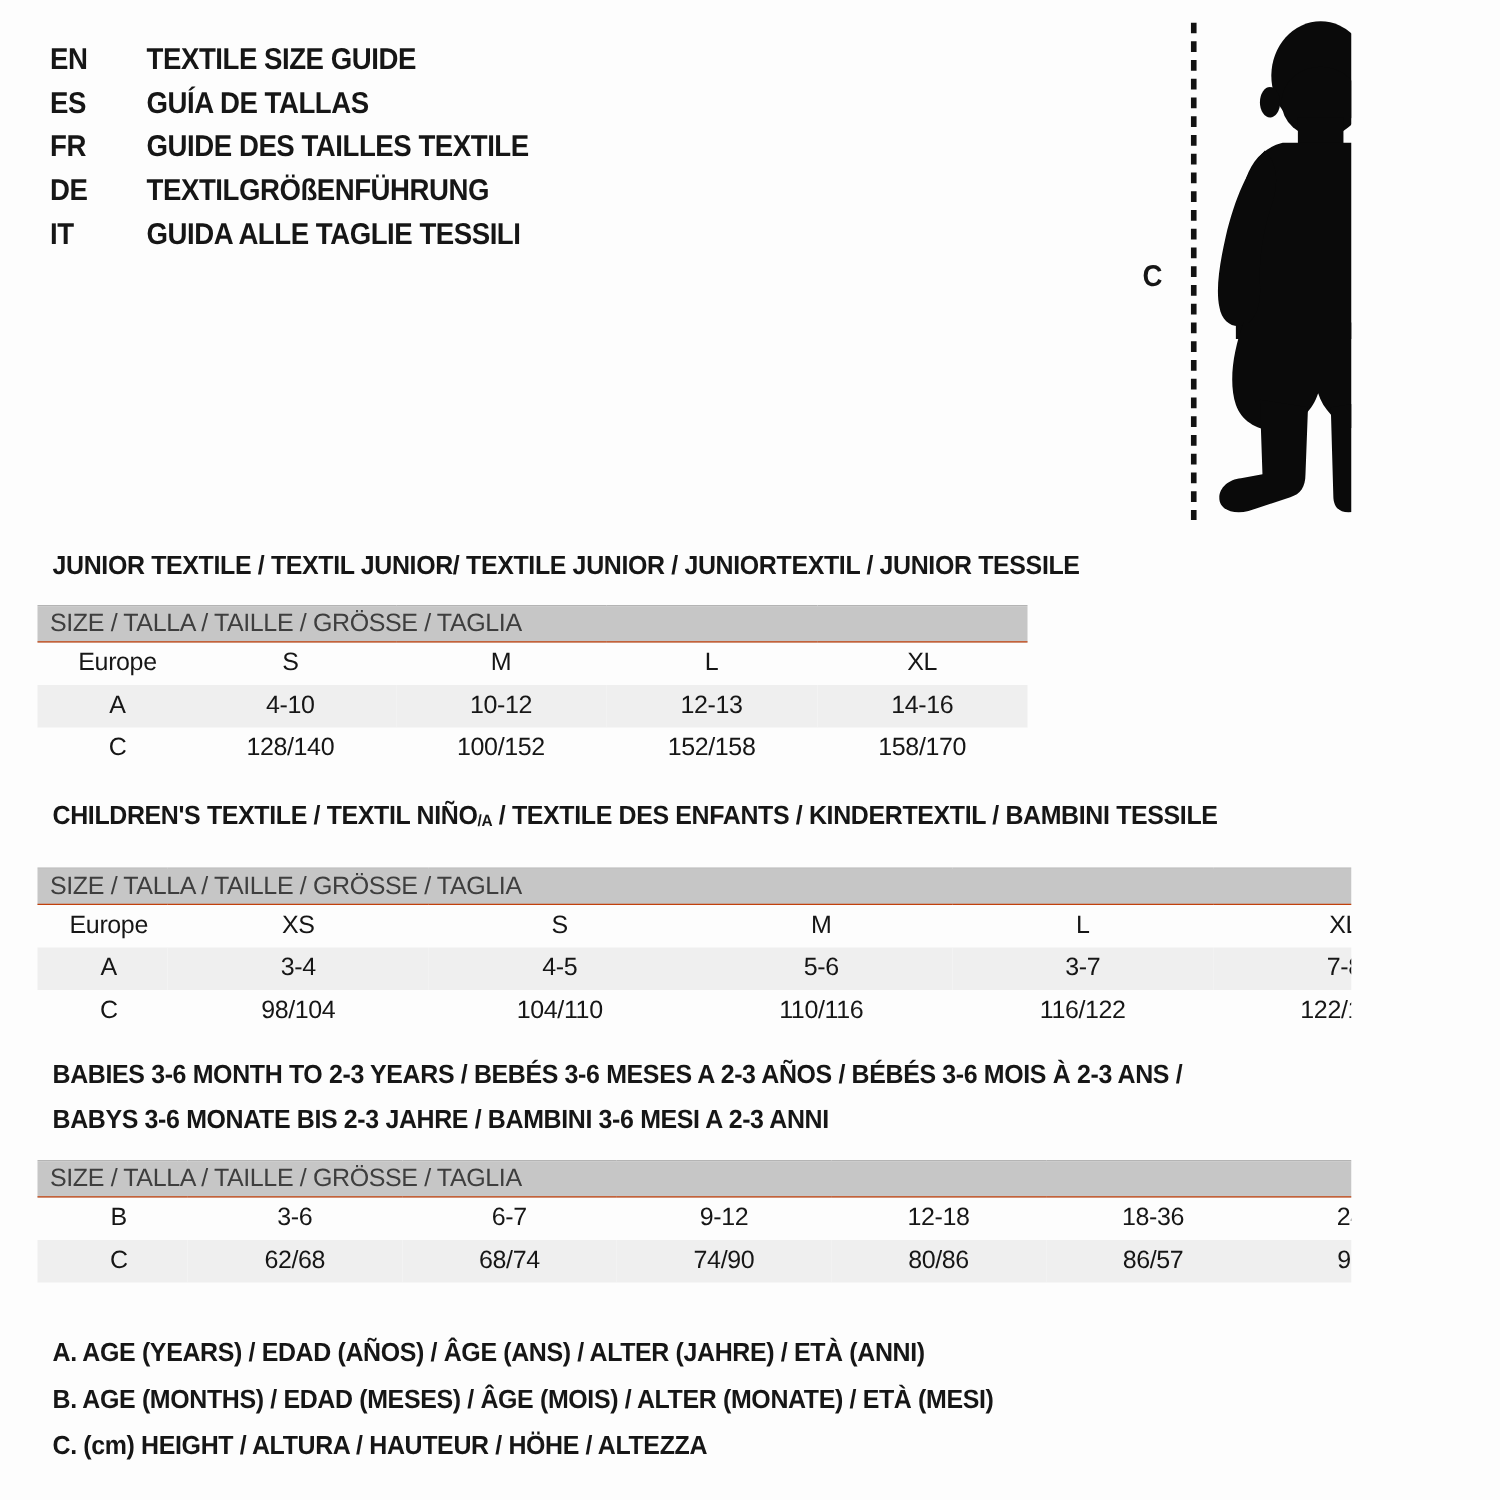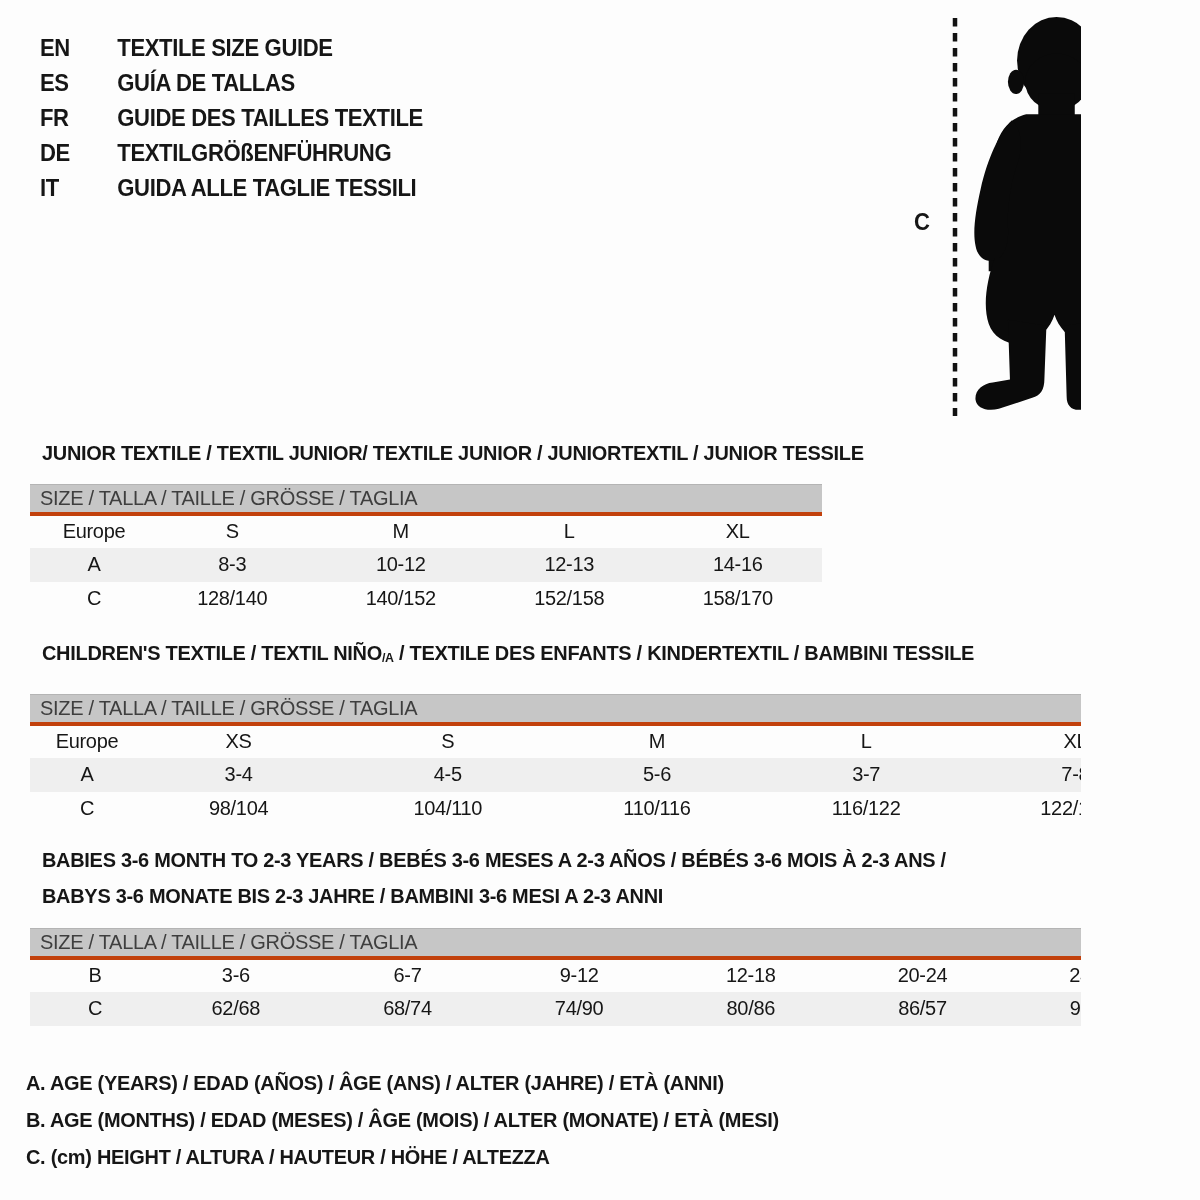--- a/index.html
+++ b/index.html
@@ -52,27 +52,27 @@
   .size-table{
     position:absolute;border-collapse:collapse;table-layout:fixed;
   }
   .size-table td{
     padding:0;height:34px;vertical-align:middle;
     font-size:20px;letter-spacing:-0.3px;text-align:center;
   }
   .size-table tr.bar td{
     background:var(--header-bar);color:var(--header-bar-text);
     text-align:left;padding-left:10px;height:29px;
-    border-top:1px solid #b4b4b4;border-bottom:4px solid #c2410c;
+    border-top:1px solid #b4b4b4;border-bottom:1px solid #c2410c;
   }
   .size-table td.lbl{text-align:center;padding-left:10px;}
   .size-table tr.alt td{background:var(--row-alt);}
 
   
-  .legend{position:absolute;left:26px;top:1064px;}
+  .legend{position:absolute;left:42px;top:1064px;}
   .legend-row{
     height:37px;display:flex;align-items:center;
     font-weight:bold;font-size:21px;letter-spacing:-0.3px;
     transform:scaleX(0.95);transform-origin:0 50%;
     white-space:nowrap;
   }
 </style>
 </head>
 <body>
 
@@ -139,29 +139,29 @@
     </tr>
     <tr>
       <td class="lbl">Europe</td>
       <td>S</td>
       <td>M</td>
       <td>L</td>
       <td>XL</td>
     </tr>
     <tr class="alt">
       <td class="lbl">A</td>
-      <td>8-3</td>
+      <td>4-10</td>
       <td>10-12</td>
       <td>12-13</td>
       <td>14-16</td>
     </tr>
     <tr>
       <td class="lbl">C</td>
       <td>128/140</td>
-      <td>140/152</td>
+      <td>100/152</td>
       <td>152/158</td>
       <td>158/170</td>
     </tr>
   </tbody>
     </table>
 
   <div class="sec-heading" style="top:640px;">
     <span>CHILDREN'S TEXTILE / TEXTIL NIÑO</span><span class="sub">/A</span><span> / TEXTILE DES ENFANTS / KINDERTEXTIL / BAMBINI TESSILE</span>
   </div>
 
@@ -223,21 +223,21 @@
     <tbody>
         <tr class="bar">
       <td colspan="7">SIZE / TALLA / TAILLE / GRÖSSE / TAGLIA</td>
     </tr>
     <tr>
       <td class="lbl">B</td>
       <td>3-6</td>
       <td>6-7</td>
       <td>9-12</td>
       <td>12-18</td>
-      <td>20-24</td>
+      <td>18-36</td>
       <td>24-36</td>
     </tr>
     <tr class="alt">
       <td class="lbl">C</td>
       <td>62/68</td>
       <td>68/74</td>
       <td>74/90</td>
       <td>80/86</td>
       <td>86/57</td>
       <td>92/98</td>

